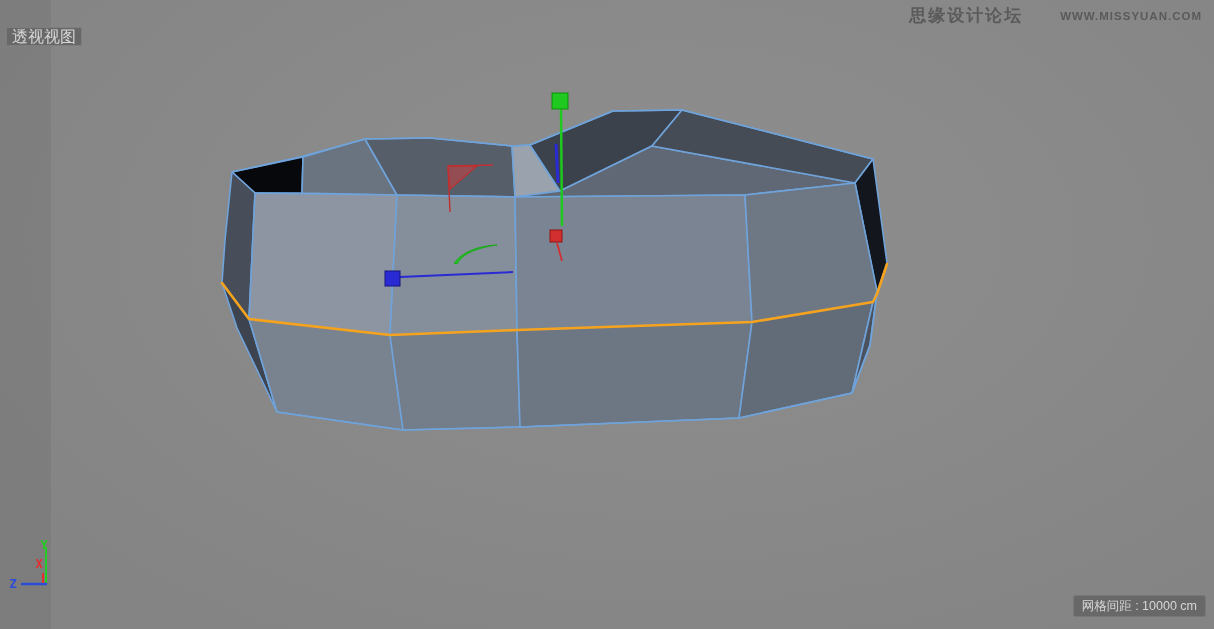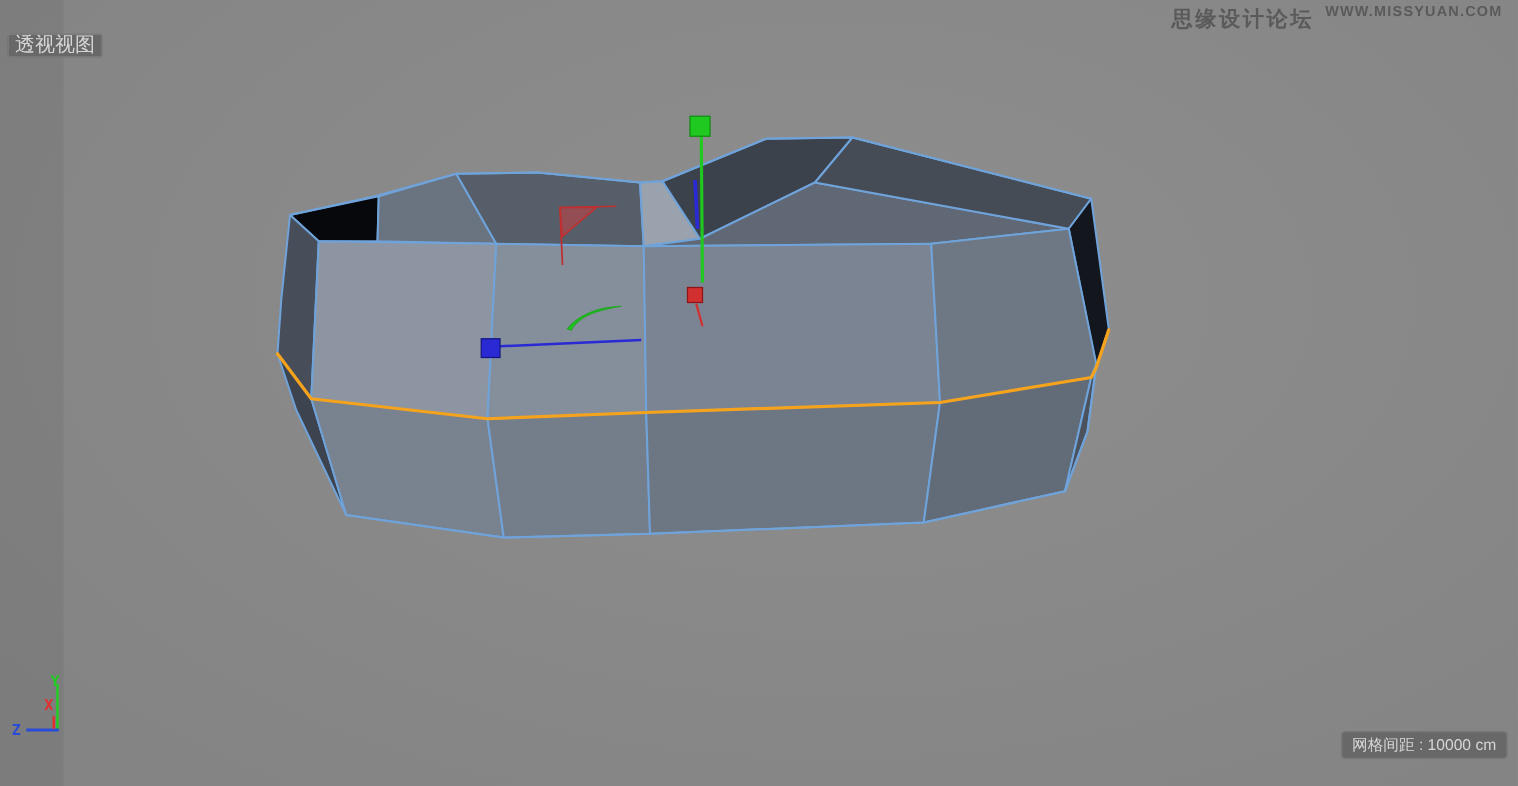--- a/index.html
+++ b/index.html
@@ -27,31 +27,31 @@
   .face{stroke:var(--edge_blue);stroke-width:1.6;stroke-linejoin:round;}
   .edge{stroke:var(--edge_blue);stroke-width:1.6;fill:none;stroke-linecap:round;}
   .loop{stroke:var(--selection_orange);stroke-width:2.6;fill:none;stroke-linejoin:round;stroke-linecap:round;}
   .viewport-label{
     position:absolute;left:6px;top:27px;
     background:var(--label_background);color:var(--label_text);
     font-size:16px;line-height:15px;padding:2px 6px;border-radius:2px;
     box-shadow:inset 0 0 0 1px rgba(255,255,255,0.14);
   }
   .grid-label{
-    position:absolute;right:8px;bottom:22px;
+    position:absolute;right:8px;bottom:12px;
     background:var(--label_background);color:var(--label_text);
     font-size:12.5px;line-height:16px;padding:3px 9px;border-radius:3px;
     box-shadow:inset 0 0 0 1px rgba(255,255,255,0.10);
   }
   .watermark{
-    position:absolute;right:12px;top:4px;display:flex;align-items:flex-start;gap:9px;
+    position:absolute;right:12px;top:4px;display:flex;align-items:center;gap:9px;
     color:var(--watermark_gray);font-weight:bold;
   }
   .watermark .wm-title{font-size:17px;letter-spacing:2px;}
-  .watermark .wm-url{font-size:11.5px;letter-spacing:1px;}
+  .watermark .wm-url{font-size:11.5px;letter-spacing:1px;margin-left:28px;}
   .axis-label{font-weight:bold;font-size:12px;font-family:"DejaVu Sans Mono","Liberation Mono",monospace;}
 </style>
 </head>
 <body>
 
 <div class="left-shade"></div>
 <div class="vignette"></div>
 
 <svg class="scene" width="1214" height="629" viewBox="0 0 1214 629">
 

